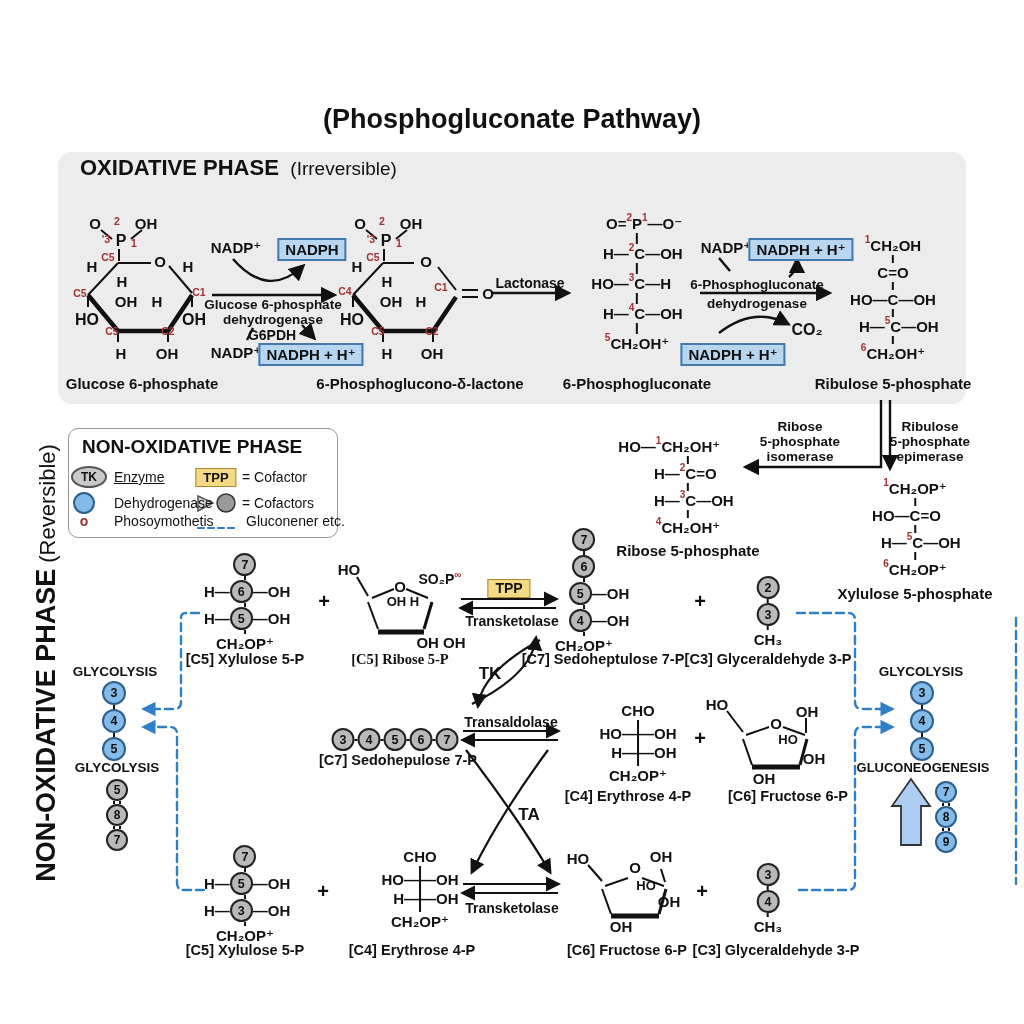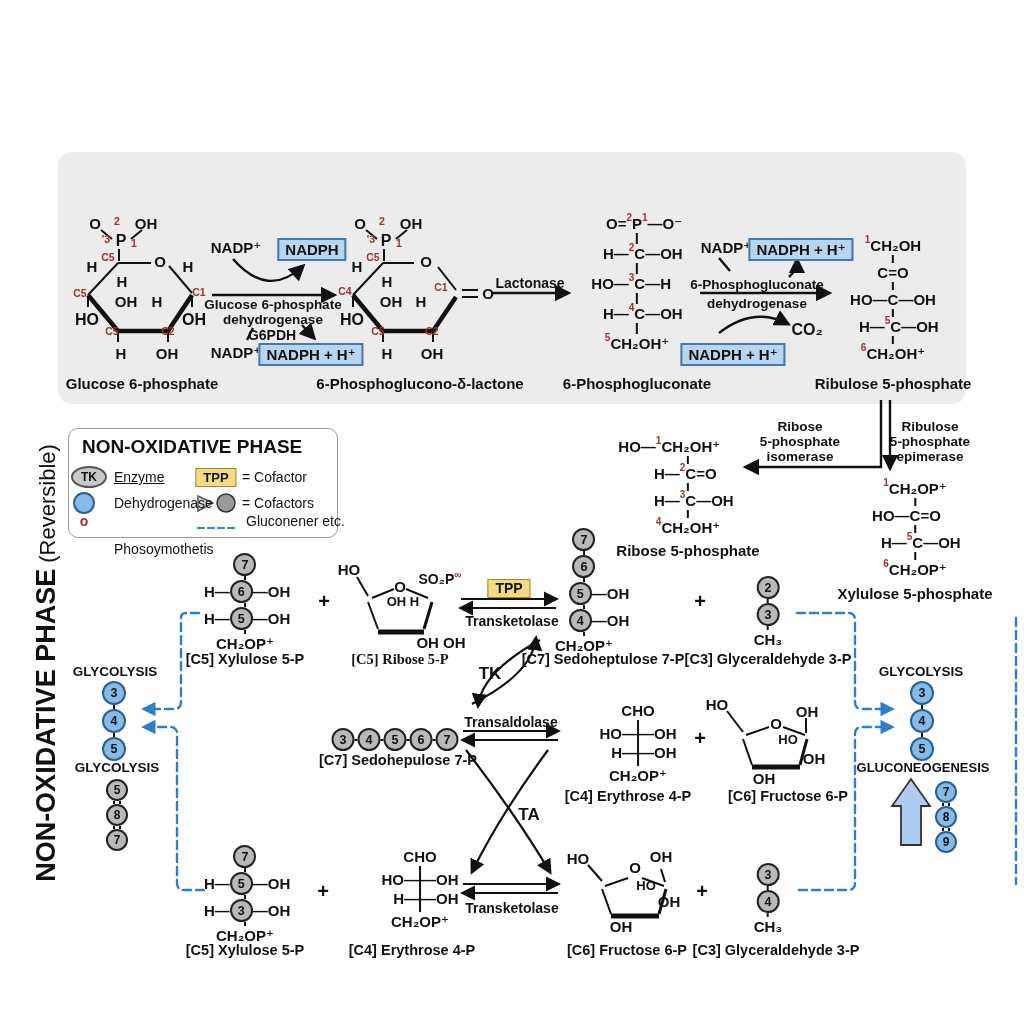--- a/index.html
+++ b/index.html
@@ -159,21 +159,26 @@
     </g>
 
     <g>
       <ellipse cx="89" cy="477" rx="17" ry="10" fill="#c9c9c9" stroke="#555" stroke-width="2"></ellipse>
       <circle cx="84" cy="503" r="10" fill="#85bbe8" stroke="#2b5f8e" stroke-width="2"></circle>
       <path d="M198,496 L198,511 L213,503 z" fill="#d8d8d8" stroke="#555" stroke-width="1.5"></path>
       <circle cx="226" cy="503" r="9" fill="#9a9a9a" stroke="#333" stroke-width="1.5"></circle>
     </g>
   </svg>
 
-
+  <div class="t s27" style="left:512px;top:106px;">(Phosphogluconate Pathway)</div>
+
+  <div class="tl" style="left:80px;top:157px;">
+    <span class="s22">OXIDATIVE PHASE</span>
+    <span class="s19 n" style="margin-left:7px;">(Irreversible)</span>
+  </div>
 
   <div class="t s15" style="left:95px;top:216px;">O</div>
   <div class="t s10 red" style="left:117px;top:216px;">2</div>
   <div class="t s15" style="left:146px;top:216px;">OH</div>
   <div class="t s10 red" style="left:106px;top:234px;">'3</div>
   <div class="t s16" style="left:121px;top:233px;">P</div>
   <div class="t s10 red" style="left:134px;top:238px;">1</div>
   <div class="t s15" style="left:160px;top:254px;">O</div>
   <div class="t s10 red" style="left:108px;top:252px;">C5</div>
   <div class="t s15" style="left:92px;top:259px;">H</div>
@@ -374,21 +379,21 @@
   <div class="t s15" style="left:915px;top:586px;">Xylulose 5-phosphate</div>
 
   <div class="tl s19" style="left:82px;top:437px;">NON-OXIDATIVE PHASE</div>
   <div class="t s12" style="left:89px;top:471px;">TK</div>
   <div class="tl s14 n" style="left:114px;top:470px;text-decoration:underline;">Enzyme</div>
   <div class="tpp" style="left:216px;top:468px;font-size:13px;">TPP</div>
   <div class="tl s14 n" style="left:242px;top:470px;">= Cofactor</div>
   <div class="tl s14 n" style="left:114px;top:496px;">Dehydrogenase</div>
   <div class="tl s14 n" style="left:242px;top:496px;">= Cofactors</div>
   <div class="t s14 red" style="left:84px;top:514px;">o</div>
-  <div class="tl s14 n" style="left:114px;top:542px;text-align:center;">Phosoymothetis</div>
+  <div class="tl s14 n" style="left:114px;top:514px;text-align:center;">Phosoymothetis</div>
   <div class="tl s14 n" style="left:246px;top:514px;">Gluconener etc.</div>
 
   <div class="side">
     <span class="s27" style="font-weight:bold;">NON-OXIDATIVE PHASE</span><span class="s22 n"> (Reversible)</span>
   </div>
 
   <div class="chain" style="left:245px;top:553px;">
     <div class="circ g">7</div>
     <div class="tick t4"></div>
     <div class="crow ch w30">

